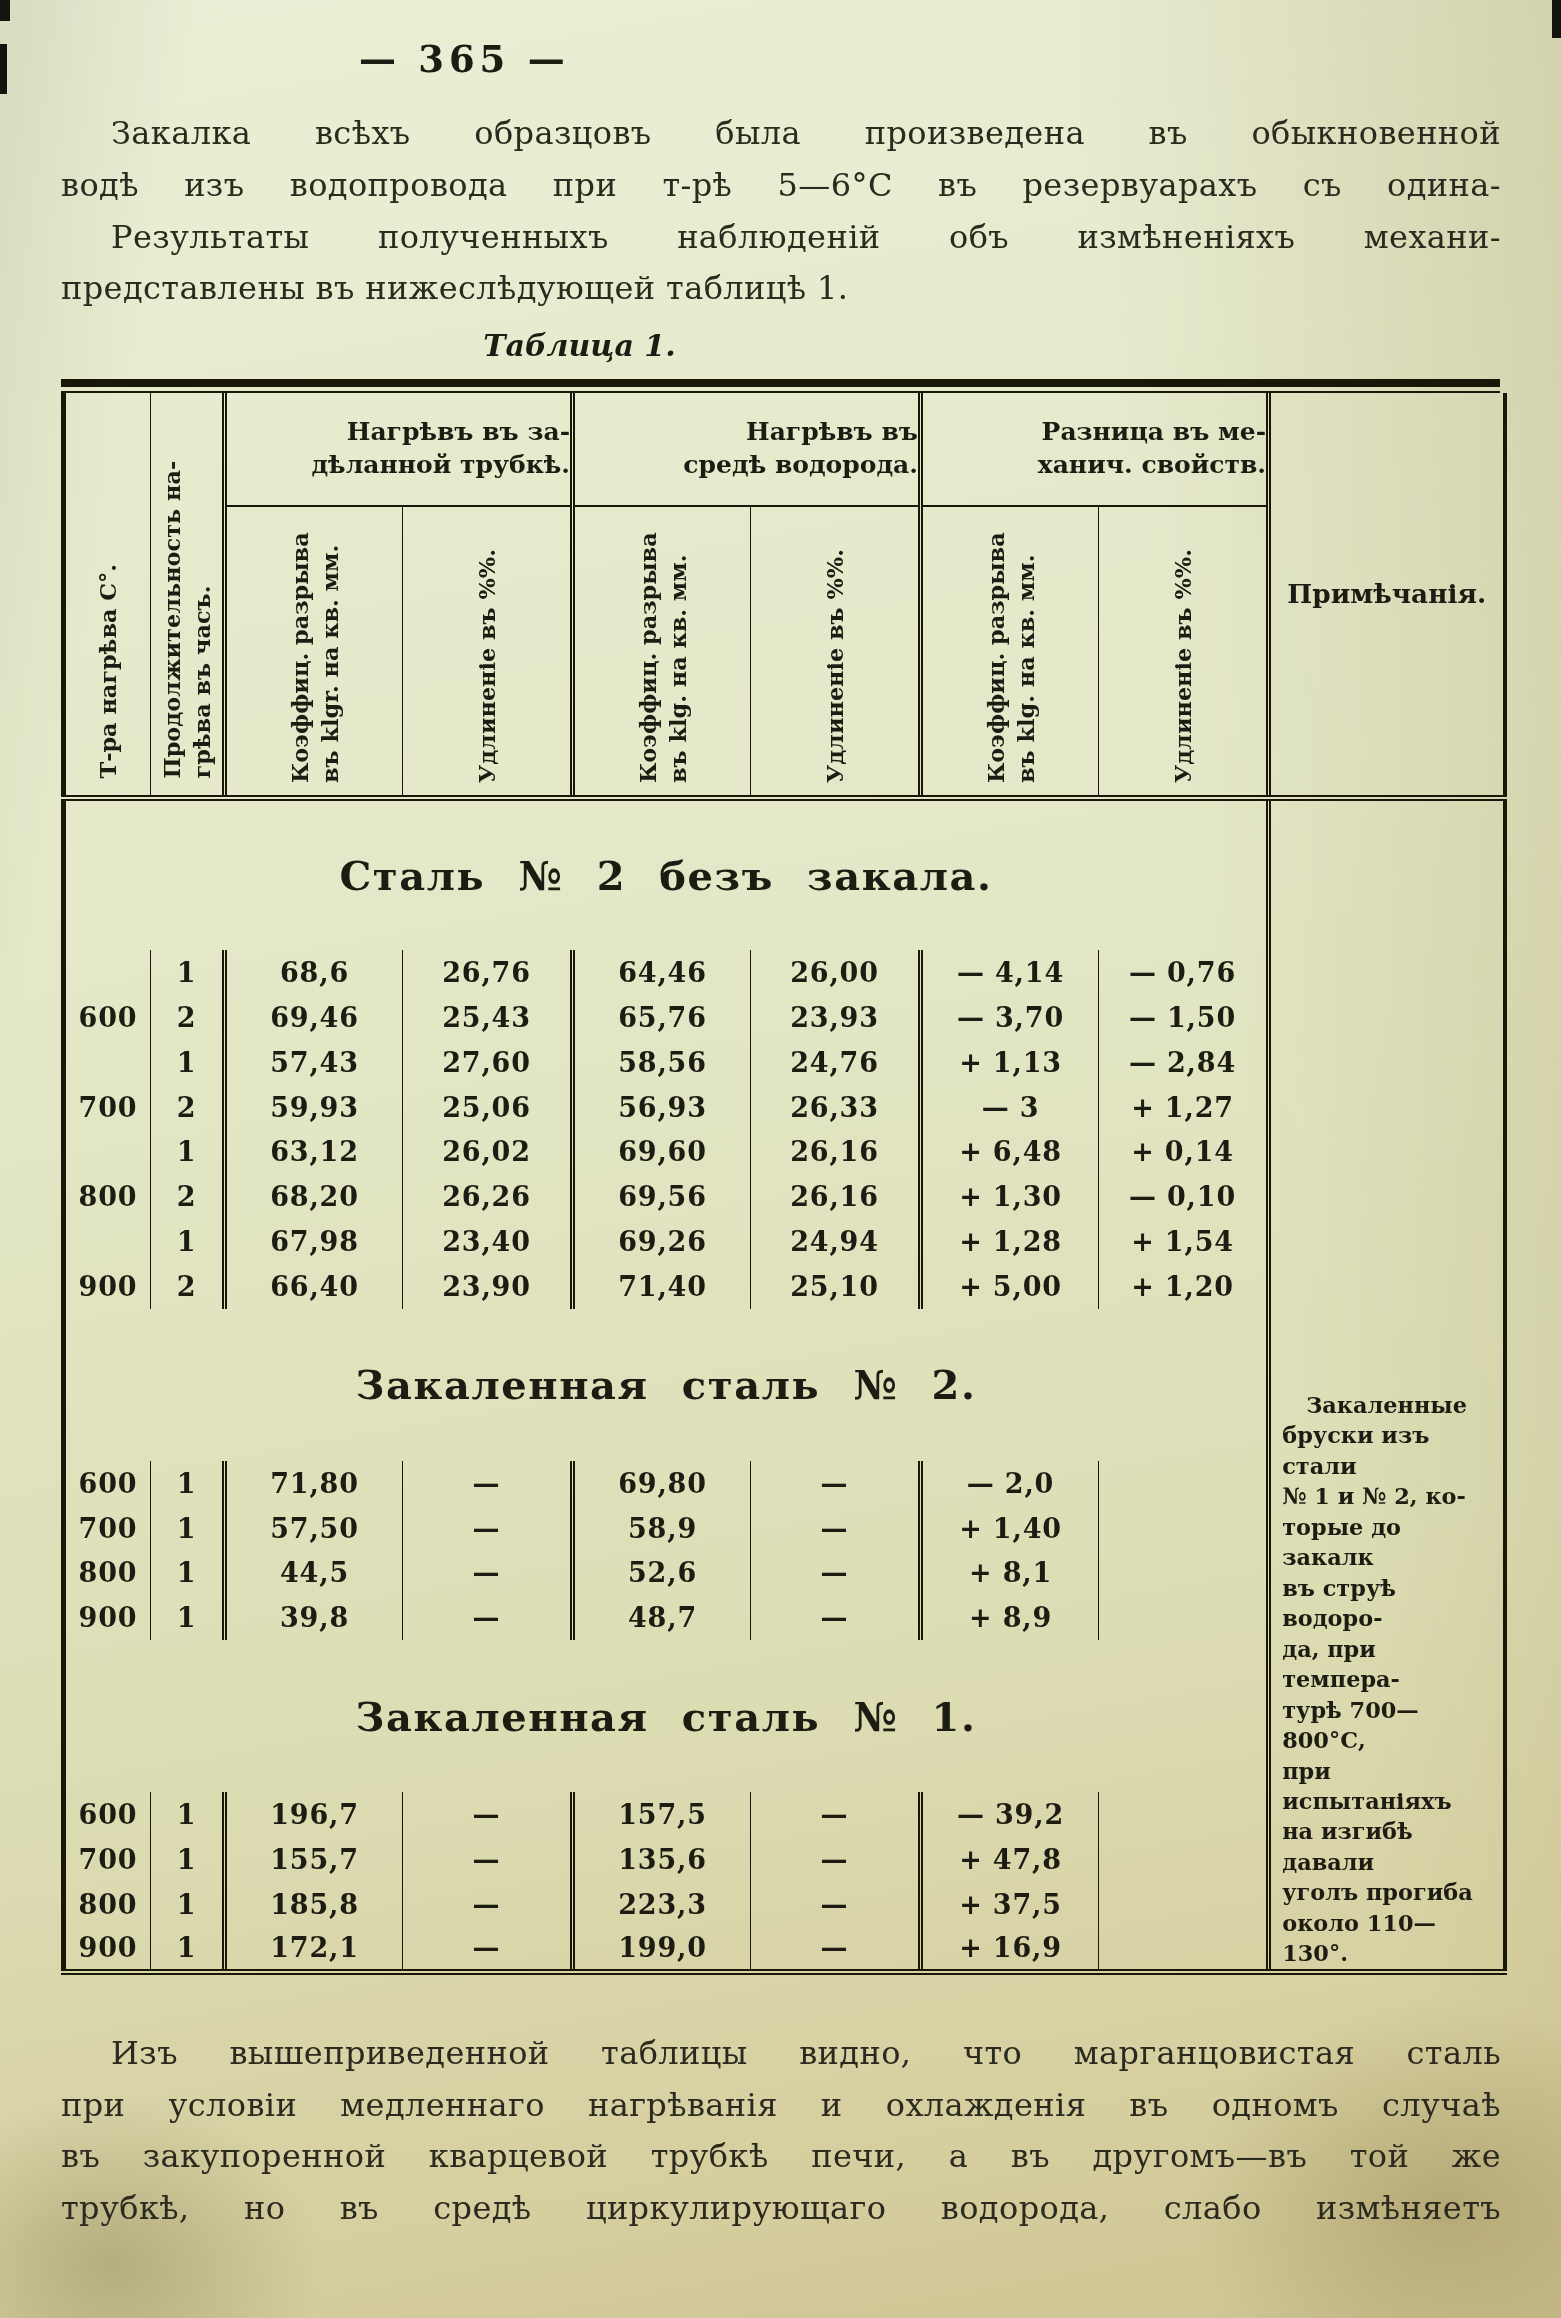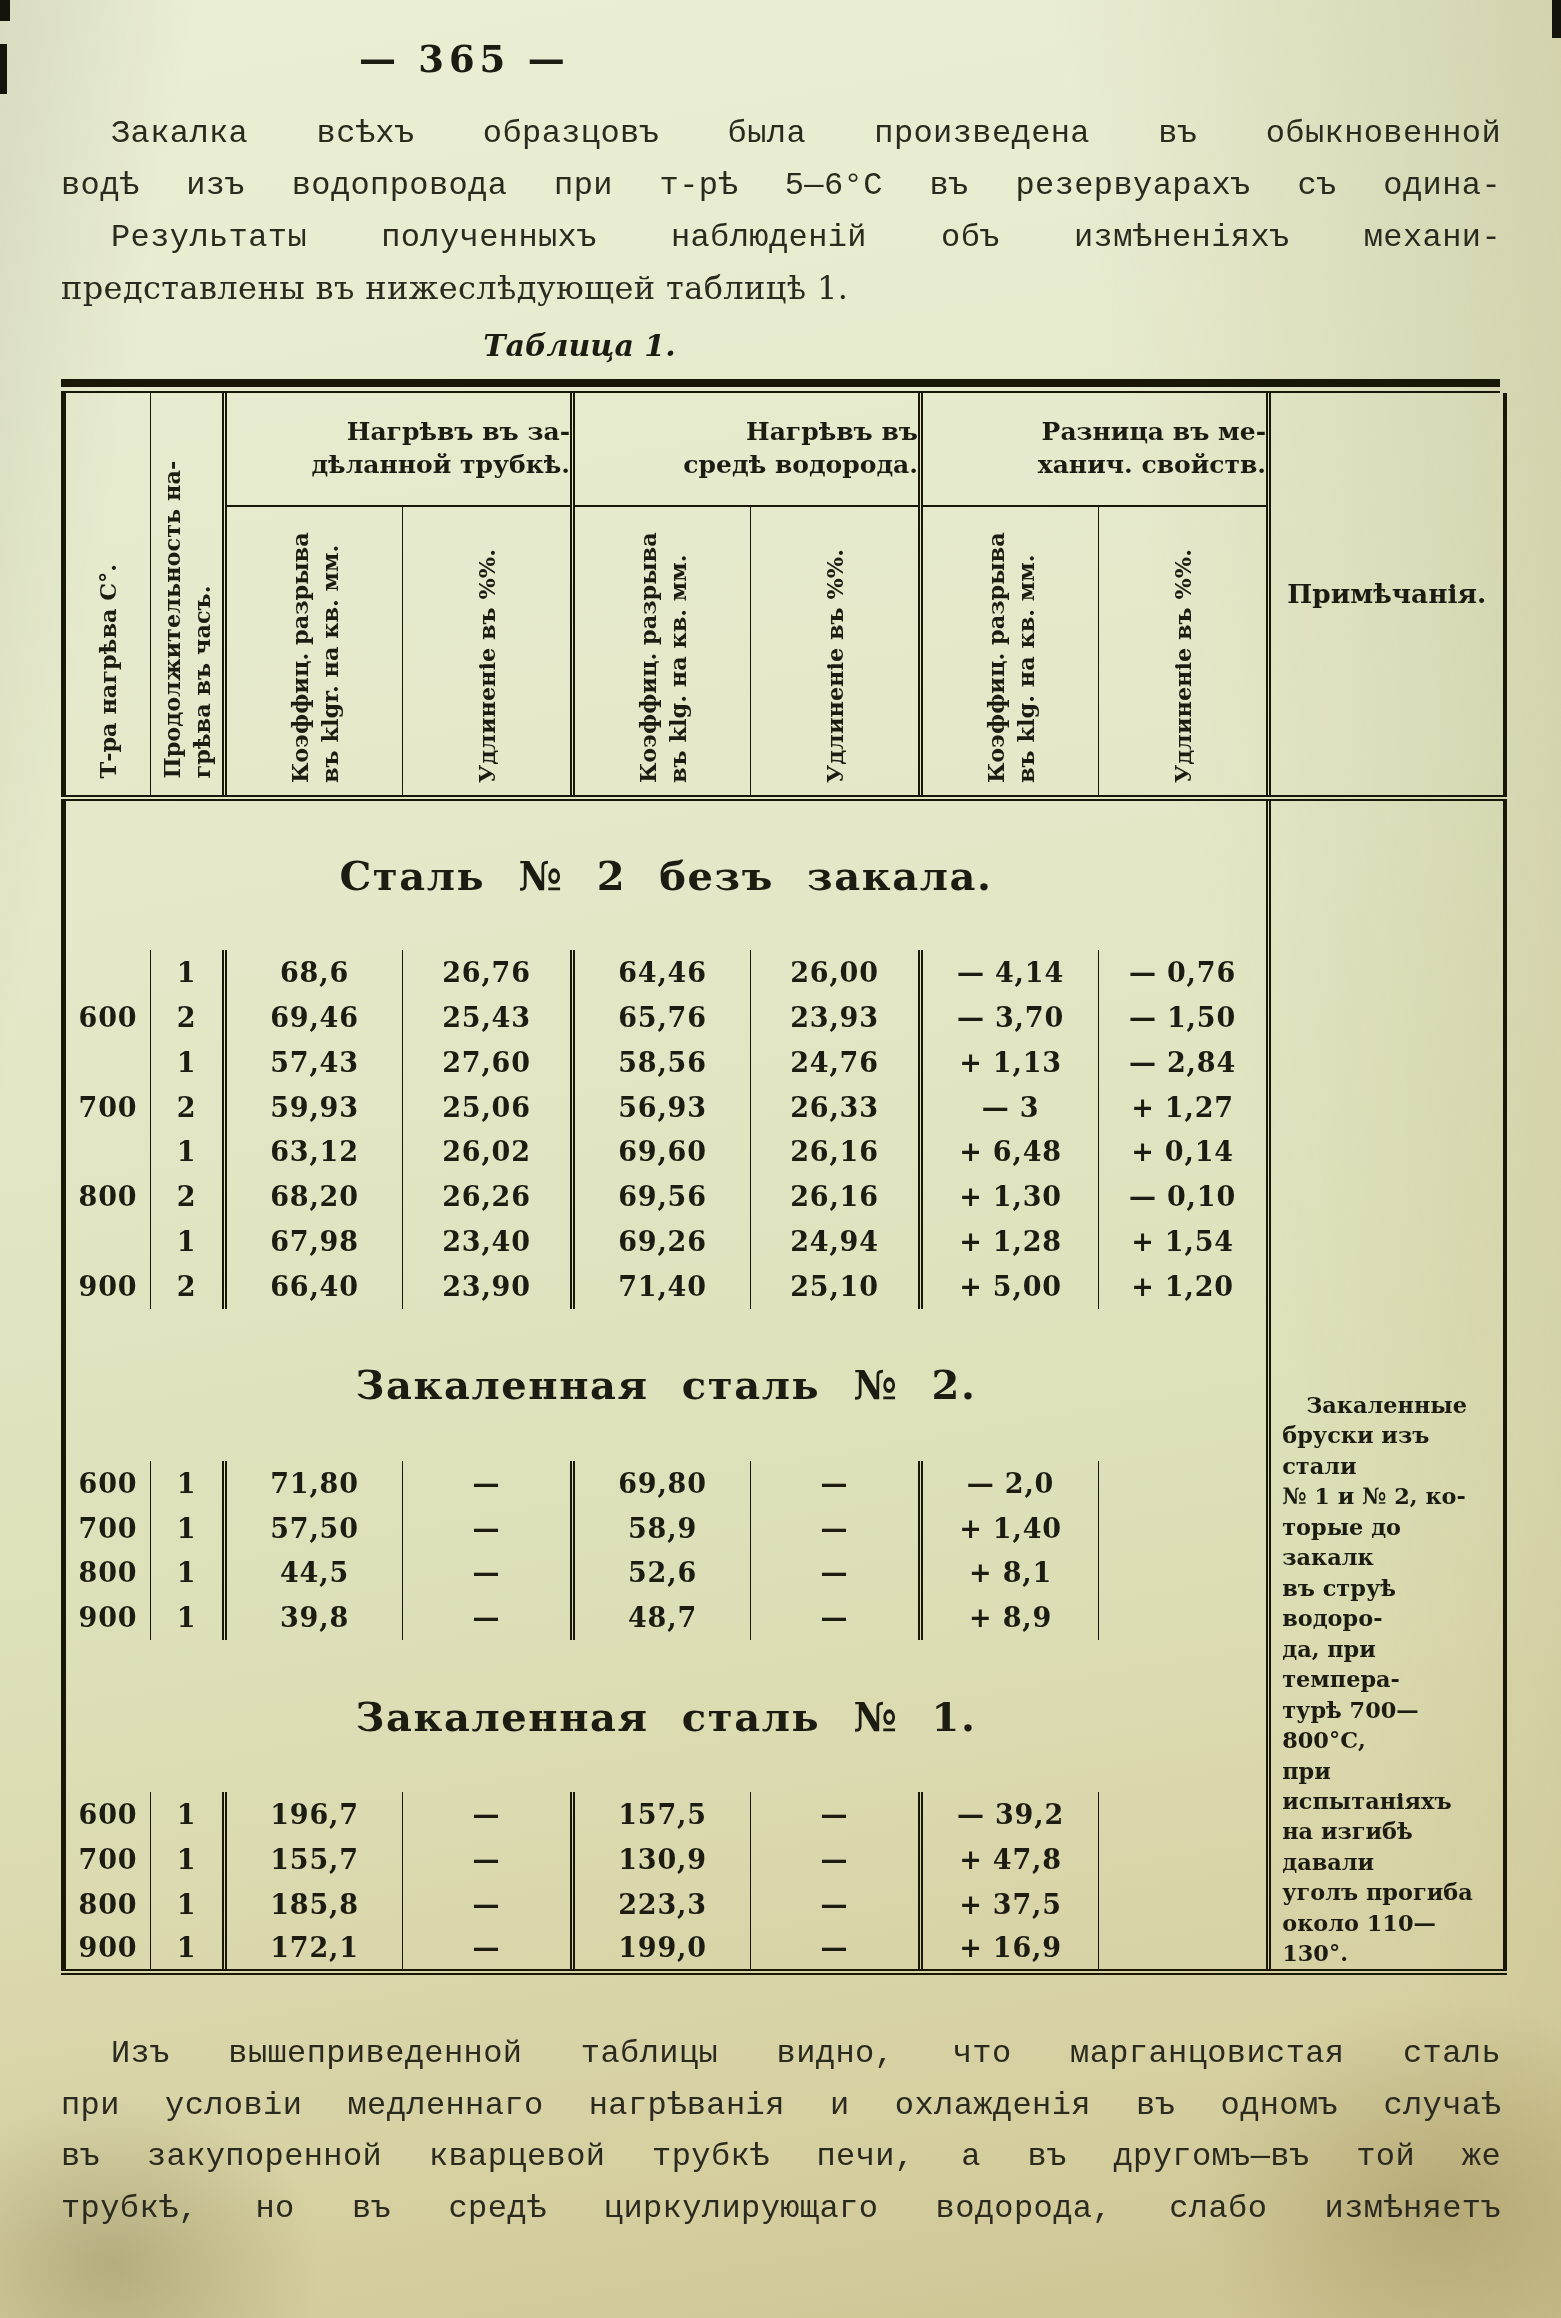--- a/index.html
+++ b/index.html
@@ -33,21 +33,21 @@
     margin-bottom:27px;
   }
 
   .para{margin:0;}
   .pline{
     font-size:32px;
     line-height:1.62;
     color:var(--ink);
     letter-spacing:0.4px;
   }
-  .jline{text-align:justify;text-align-last:justify;font-family:Liberation Mono, monospace;}
+  .jline{text-align:justify;text-align-last:justify;}
   .indent .pline:first-child{text-indent:50px;}
 
   .caption{
     width:72%;
     text-align:center;
     font-size:30px;
     font-style:italic;
     font-weight:bold;
     margin-top:13px;
     margin-bottom:16px;
@@ -363,21 +363,21 @@
           <td class="dcell bL7">157,5</td>
           <td class="dcell bL2">—</td>
           <td class="dcell bL7">— 39,2</td>
           <td class="dcell bL2"></td>
         </tr>
         <tr class="trow">
           <td class="dcell">700</td>
           <td class="dcell bL2">1</td>
           <td class="dcell bL7">155,7</td>
           <td class="dcell bL2">—</td>
-          <td class="dcell bL7">130,9</td>
+          <td class="dcell bL7">135,6</td>
           <td class="dcell bL2">—</td>
           <td class="dcell bL7">+ 47,8</td>
           <td class="dcell bL2"></td>
         </tr>
         <tr class="trow">
           <td class="dcell">800</td>
           <td class="dcell bL2">1</td>
           <td class="dcell bL7">185,8</td>
           <td class="dcell bL2">—</td>
           <td class="dcell bL7">223,3</td>

